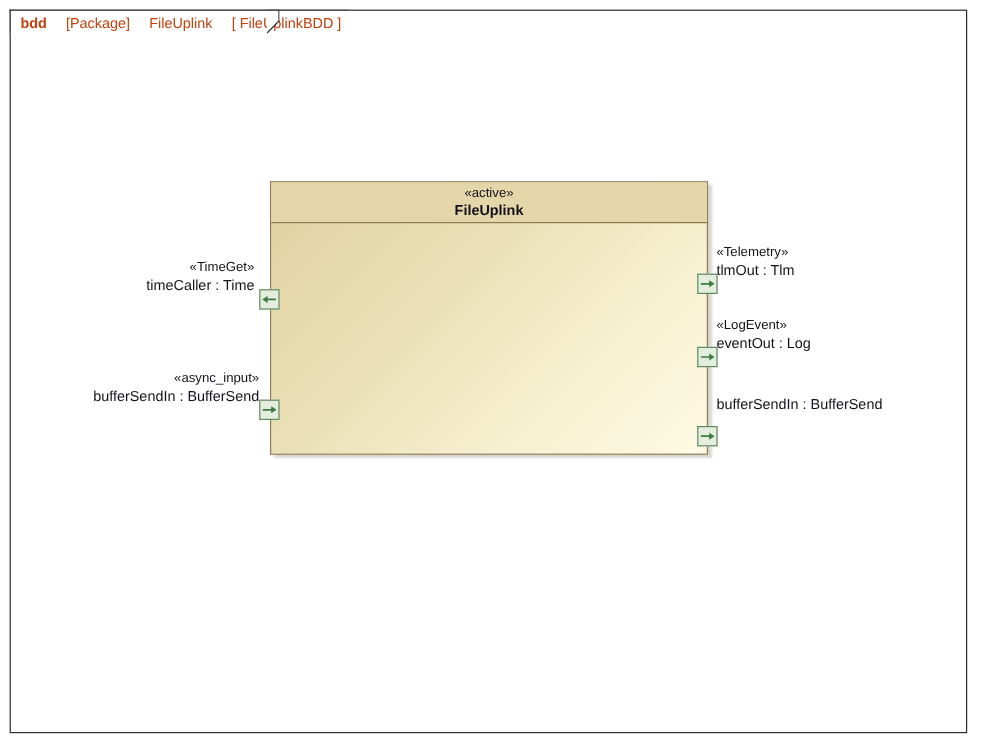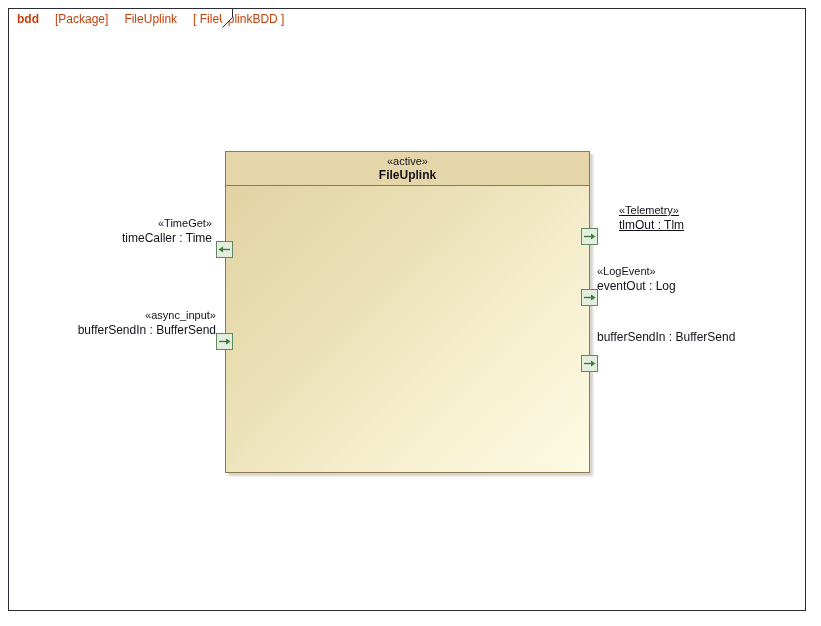--- a/index.html
+++ b/index.html
@@ -64,21 +64,21 @@
     margin-left: 12px;
   }
   #frame-tab .tab-seg:last-child { margin-right: 0; }
 
   
   #block-fileuplink {
     position: absolute;
     left: 225px;
     top: 151px;
     width: 365px;
-    height: 322px;
+    height: 228px;
     box-sizing: border-box;
     border: 1px solid #8d7b4f;
     background:
       linear-gradient(135deg, #e1d1a1 0%, #eadfb5 38%, #f6efcf 68%, #fdfbe4 100%);
     box-shadow: 3px 3px 2px rgba(120,110,90,0.30);
   }
   #block-header {
     height: 34px;
     box-sizing: border-box;
     border-bottom: 1px solid #8d7b4f;
@@ -170,21 +170,21 @@
   <span class="stereo">«async_input»</span>
   <span class="pname">bufferSendIn : BufferSend</span>
 </div>
 
 <div class="port" style="left:581px; top:228px;">
   <svg width="13" height="9" viewBox="0 0 13 9">
     <path d="M1 4.5 L10 4.5" stroke="#3f7a43" stroke-width="1.4" fill="none"></path>
     <path d="M12.5 4.5 L8 1.6 L8 7.4 Z" fill="#3f7a43"></path>
   </svg>
 </div>
-<div class="port-label right" style="left:619px; top:203px;text-decoration:underline;">
+<div class="port-label right" style="left:597px; top:203px;">
   <span class="stereo">«Telemetry»</span>
   <span class="pname">tlmOut : Tlm</span>
 </div>
 
 <div class="port" style="left:581px; top:289px;">
   <svg width="13" height="9" viewBox="0 0 13 9">
     <path d="M1 4.5 L10 4.5" stroke="#3f7a43" stroke-width="1.4" fill="none"></path>
     <path d="M12.5 4.5 L8 1.6 L8 7.4 Z" fill="#3f7a43"></path>
   </svg>
 </div>

